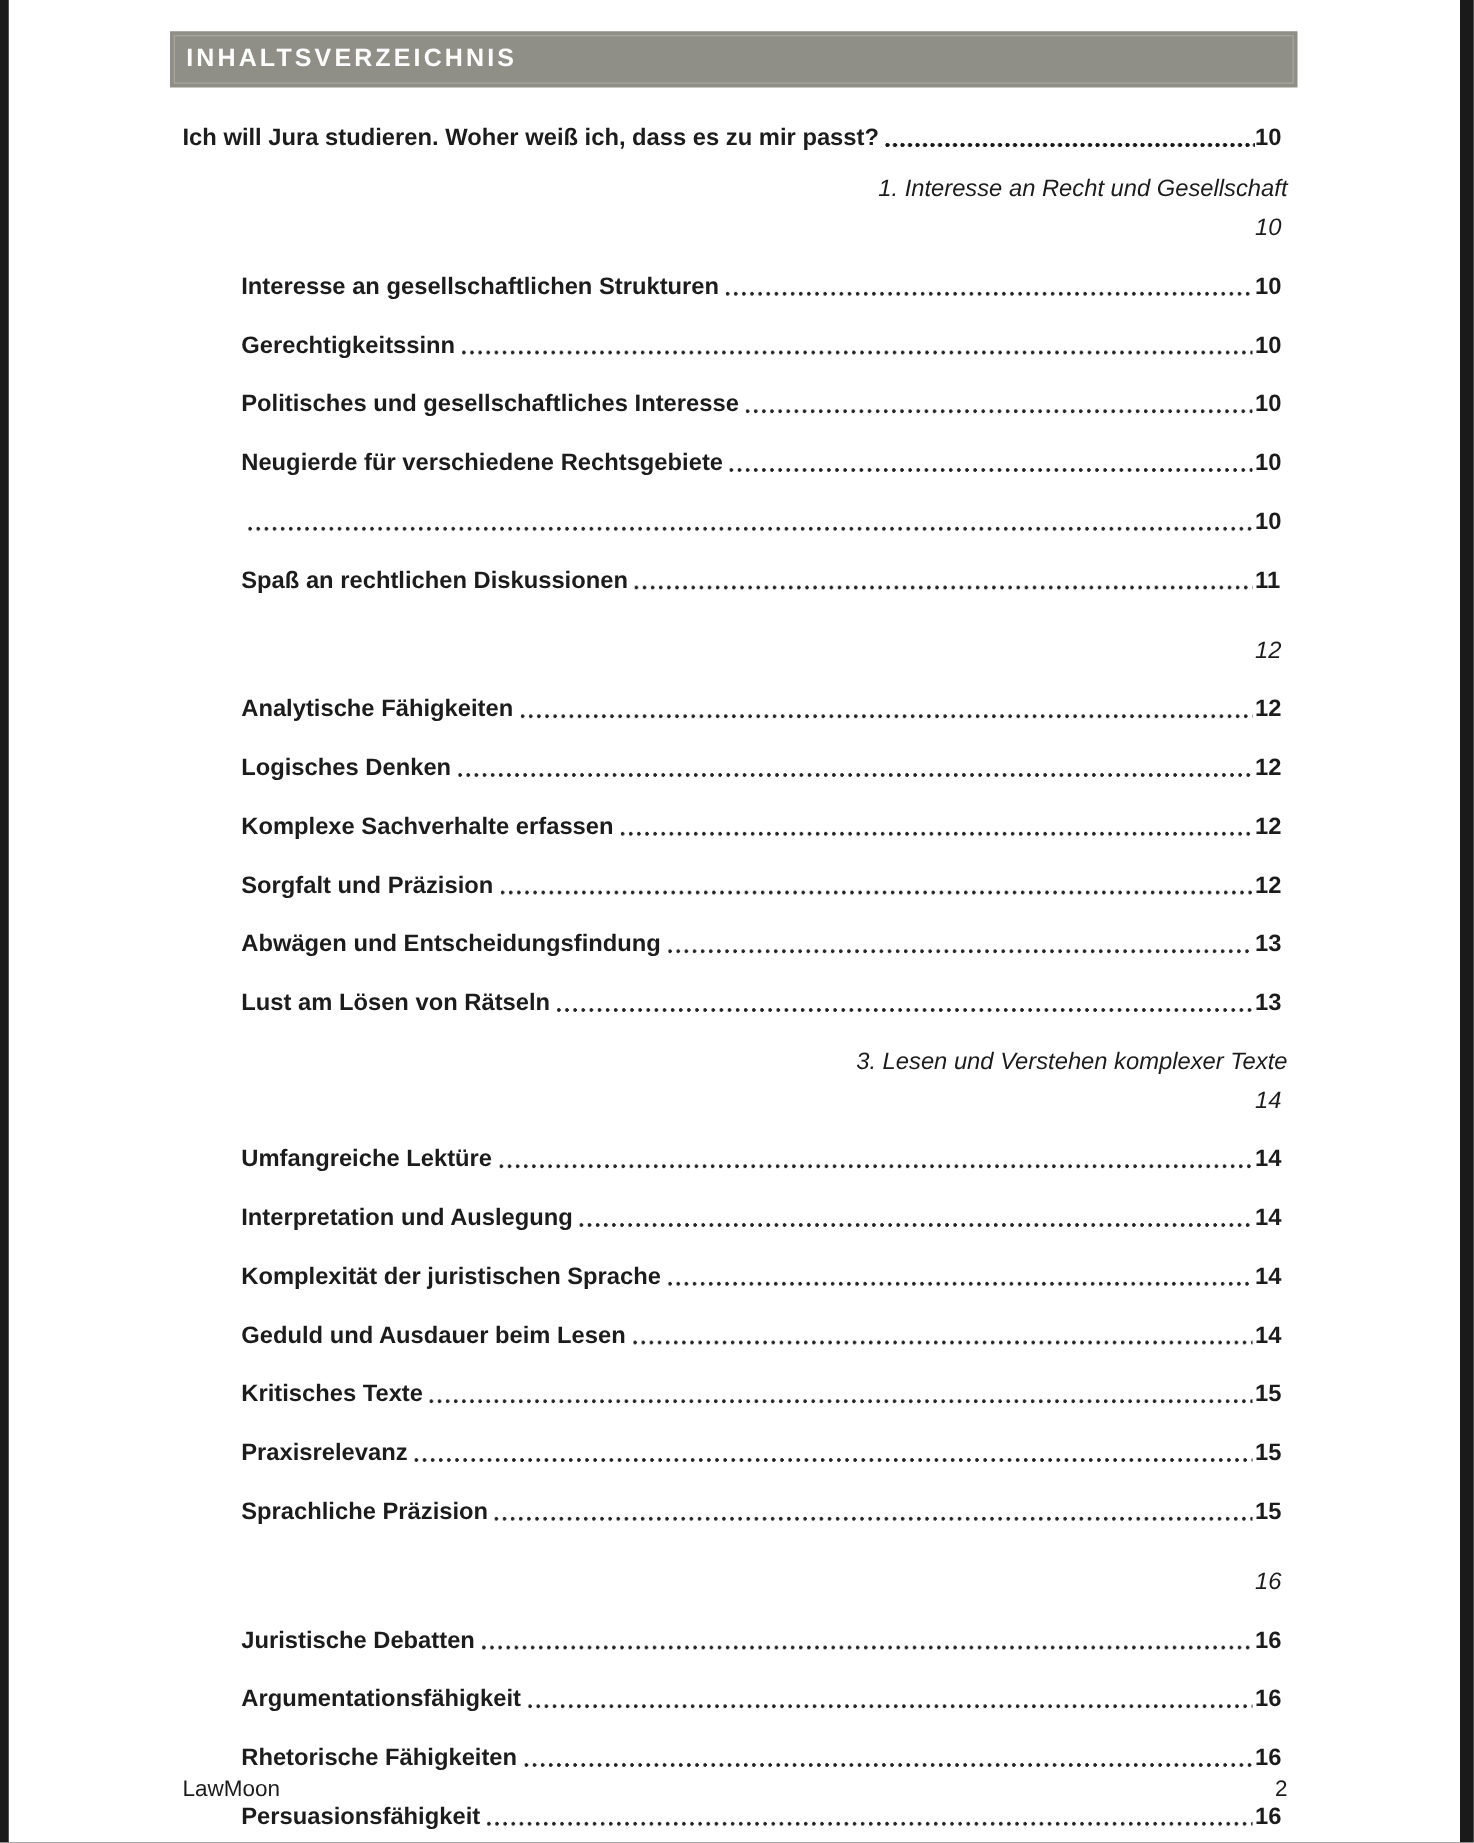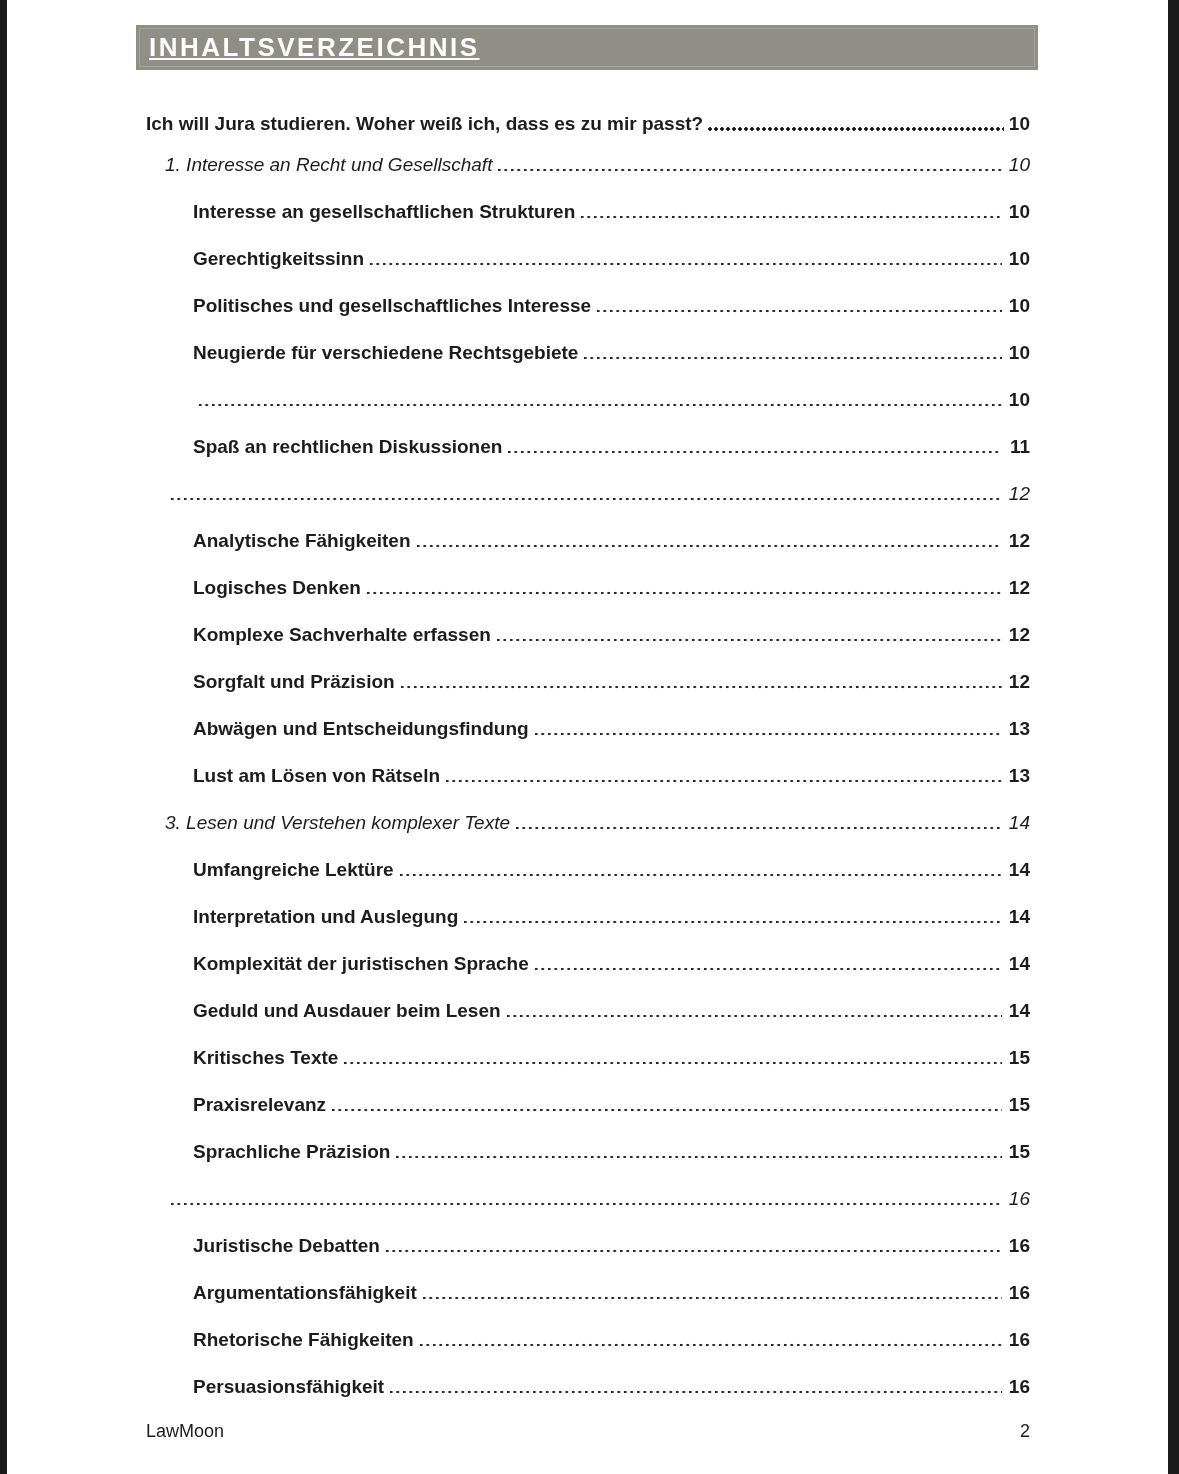--- a/index.html
+++ b/index.html
@@ -25,57 +25,55 @@
   .header-bar-inner {
     height: 100%;
     box-sizing: border-box;
     border: 1px solid #a6a69e;
     display: flex;
     align-items: center;
     padding-left: 9px;
   }
   .header-title {
     color: #fdfdfd;
-    font-size: 26px;
+    font-size: 20px;
     font-weight: 700;
     letter-spacing: 2.5px;
-    text-decoration: underline;
-  }
-  .content { margin: 17px 138px 0 139px; }
+  }
+  .content { margin: 4px 138px 0 139px; }
   .toc { padding-top: 26px; }
   .toc-row {
     display: flex;
     align-items: flex-end;
     font-size: 19px;
     line-height: 22px;
     color: #1c1c1c;
     margin-bottom: 25px;
   }
   .toc-row.bold { font-weight: 700; margin-bottom: 19px; }
   .toc-row.italic { font-style: italic; }
-  .toc-row.level-1 { padding-left: 19px; }
+  .toc-row.level-1 { padding-left: 19px; flex-direction: column; }
   .toc-row.level-2 { padding-left: 47px; font-weight: bold; }
   .toc-label { white-space: nowrap; }
   .toc-leader {
     flex: 1 1 auto;
     height: 6px;
     margin: 0 2px 3px 5px;
     background-image: radial-gradient(circle at 2px 3px, #242424 1.3px, rgba(0,0,0,0) 1.55px);
     background-size: 6.5px 6px;
     background-repeat: repeat-x;
   }
   .toc-row.bold .toc-leader {
     background-image: radial-gradient(circle at 2px 3px, #161616 1.55px, rgba(0,0,0,0) 1.8px);
     background-size: 6px 6px;
     margin-right: 0;
   }
   .toc-page {
     white-space: nowrap;
     min-width: 26px;
-    text-align: right;
   }
   .footer {
     position: absolute;
     left: 139px; right: 138px; bottom: 32px;
     display: flex;
     justify-content: space-between;
     font-size: 18px;
     color: #1c1c1c;
     line-height: 21px;
   }

